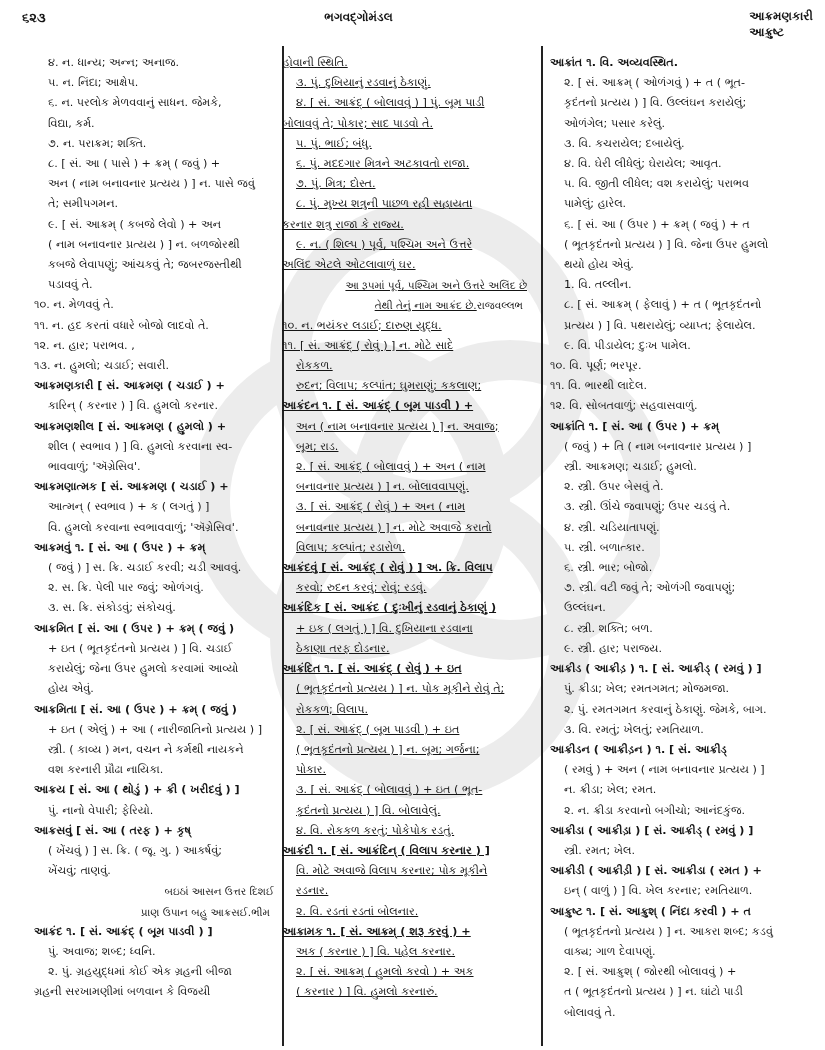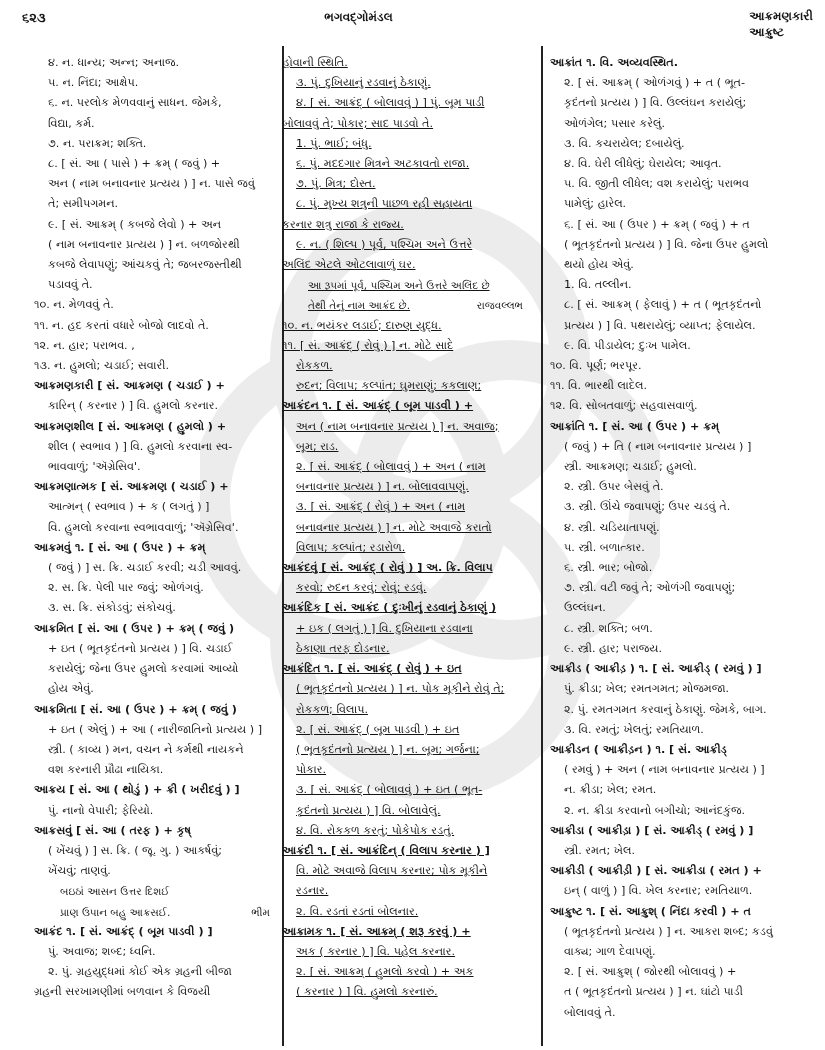--- a/index.html
+++ b/index.html
@@ -28,21 +28,21 @@
   .col-1 { left: 34px; width: 240px; }
   .col-2 { left: 282px; width: 245px; text-decoration: underline; }
   .col-3 { left: 550px; width: 245px; }
   .rule { position: absolute; top: 2px; width: 1.5px; height: 1000px; background: #222; }
   .rule-1 { left: 282px; }
   .rule-2 { left: 541px; }
   .line { white-space: nowrap; overflow: hidden; text-overflow: clip; }
   .entry-head { font-weight: bold; }
   .indent { padding-left: 14px; }
   .sense { padding-left: 14px; }
-  .quote { padding-left: 26px; font-size: 10.5px; }
+  .quote { padding-left: 26px; font-size: 10.5px; text-align: right; }
   .quote-src { float: right; padding-right: 4px; }
 </style>
 </head>
 <body>
 
 <svg class="watermark" viewBox="0 0 460 600">
   <circle cx="150" cy="300" r="140" fill="none" stroke="#000" stroke-width="40"></circle>
   <circle cx="310" cy="300" r="140" fill="none" stroke="#000" stroke-width="40"></circle>
   <circle cx="230" cy="160" r="140" fill="none" stroke="#000" stroke-width="40"></circle>
   <circle cx="230" cy="440" r="140" fill="none" stroke="#000" stroke-width="40"></circle>
@@ -106,21 +106,21 @@
       <div class="line indent"><span>પું. અવાજ; શબ્દ; ધ્વનિ.</span></div>
       <div class="line indent"><span>૨. પું. ગ્રહયુદ્ધમાં કોઈ એક ગ્રહની બીજા</span></div>
       <div class="line "><span>ગ્રહની સરખામણીમાં બળવાન કે વિજયી</span></div>
     </div>
   <div class="rule rule-1"></div>
   <div class="col col-2">
       <div class="line "><span>હોવાની સ્થિતિ.</span></div>
       <div class="line sense"><span>૩. પું. દુખિયાનું રડવાનું ઠેકાણું.</span></div>
       <div class="line sense"><span>૪. [ સં. આક્રંદ્ ( બોલાવવું ) ] પું. બૂમ પાડી</span></div>
       <div class="line "><span>બોલાવવું તે; પોકાર; સાદ પાડવો તે.</span></div>
-      <div class="line sense"><span>1. પું. ભાઈ; બંધુ.</span></div>
+      <div class="line sense"><span>૫. પું. ભાઈ; બંધુ.</span></div>
       <div class="line sense"><span>૬. પું. મદદગાર મિત્રને અટકાવતો રાજા.</span></div>
       <div class="line sense"><span>૭. પું. મિત્ર; દોસ્ત.</span></div>
       <div class="line sense"><span>૮. પું. મુખ્ય શત્રુની પાછળ રહી સહાયતા</span></div>
       <div class="line "><span>કરનાર શત્રુ રાજા કે રાજ્ય.</span></div>
       <div class="line sense"><span>૯. ન. ( શિલ્પ ) પૂર્વ, પશ્ચિમ અને ઉત્તરે</span></div>
       <div class="line "><span>અલિંદ એટલે ઓટલાવાળું ઘર.</span></div>
       <div class="line quote"><span>આ રૂપમાં પૂર્વ, પશ્ચિમ અને ઉત્તરે અલિંદ છે</span></div>
       <div class="line quote"><span>તેથી તેનું નામ આક્રંદ છે.</span><span class="quote-src">રાજવલ્લભ</span></div>
       <div class="line "><span>૧૦. ન. ભયંકર લડાઈ; દારુણ યુદ્ધ.</span></div>
       <div class="line "><span>૧૧. [ સં. આક્રંદ્ ( રોવું ) ] ન. મોટે સાદે</span></div>

